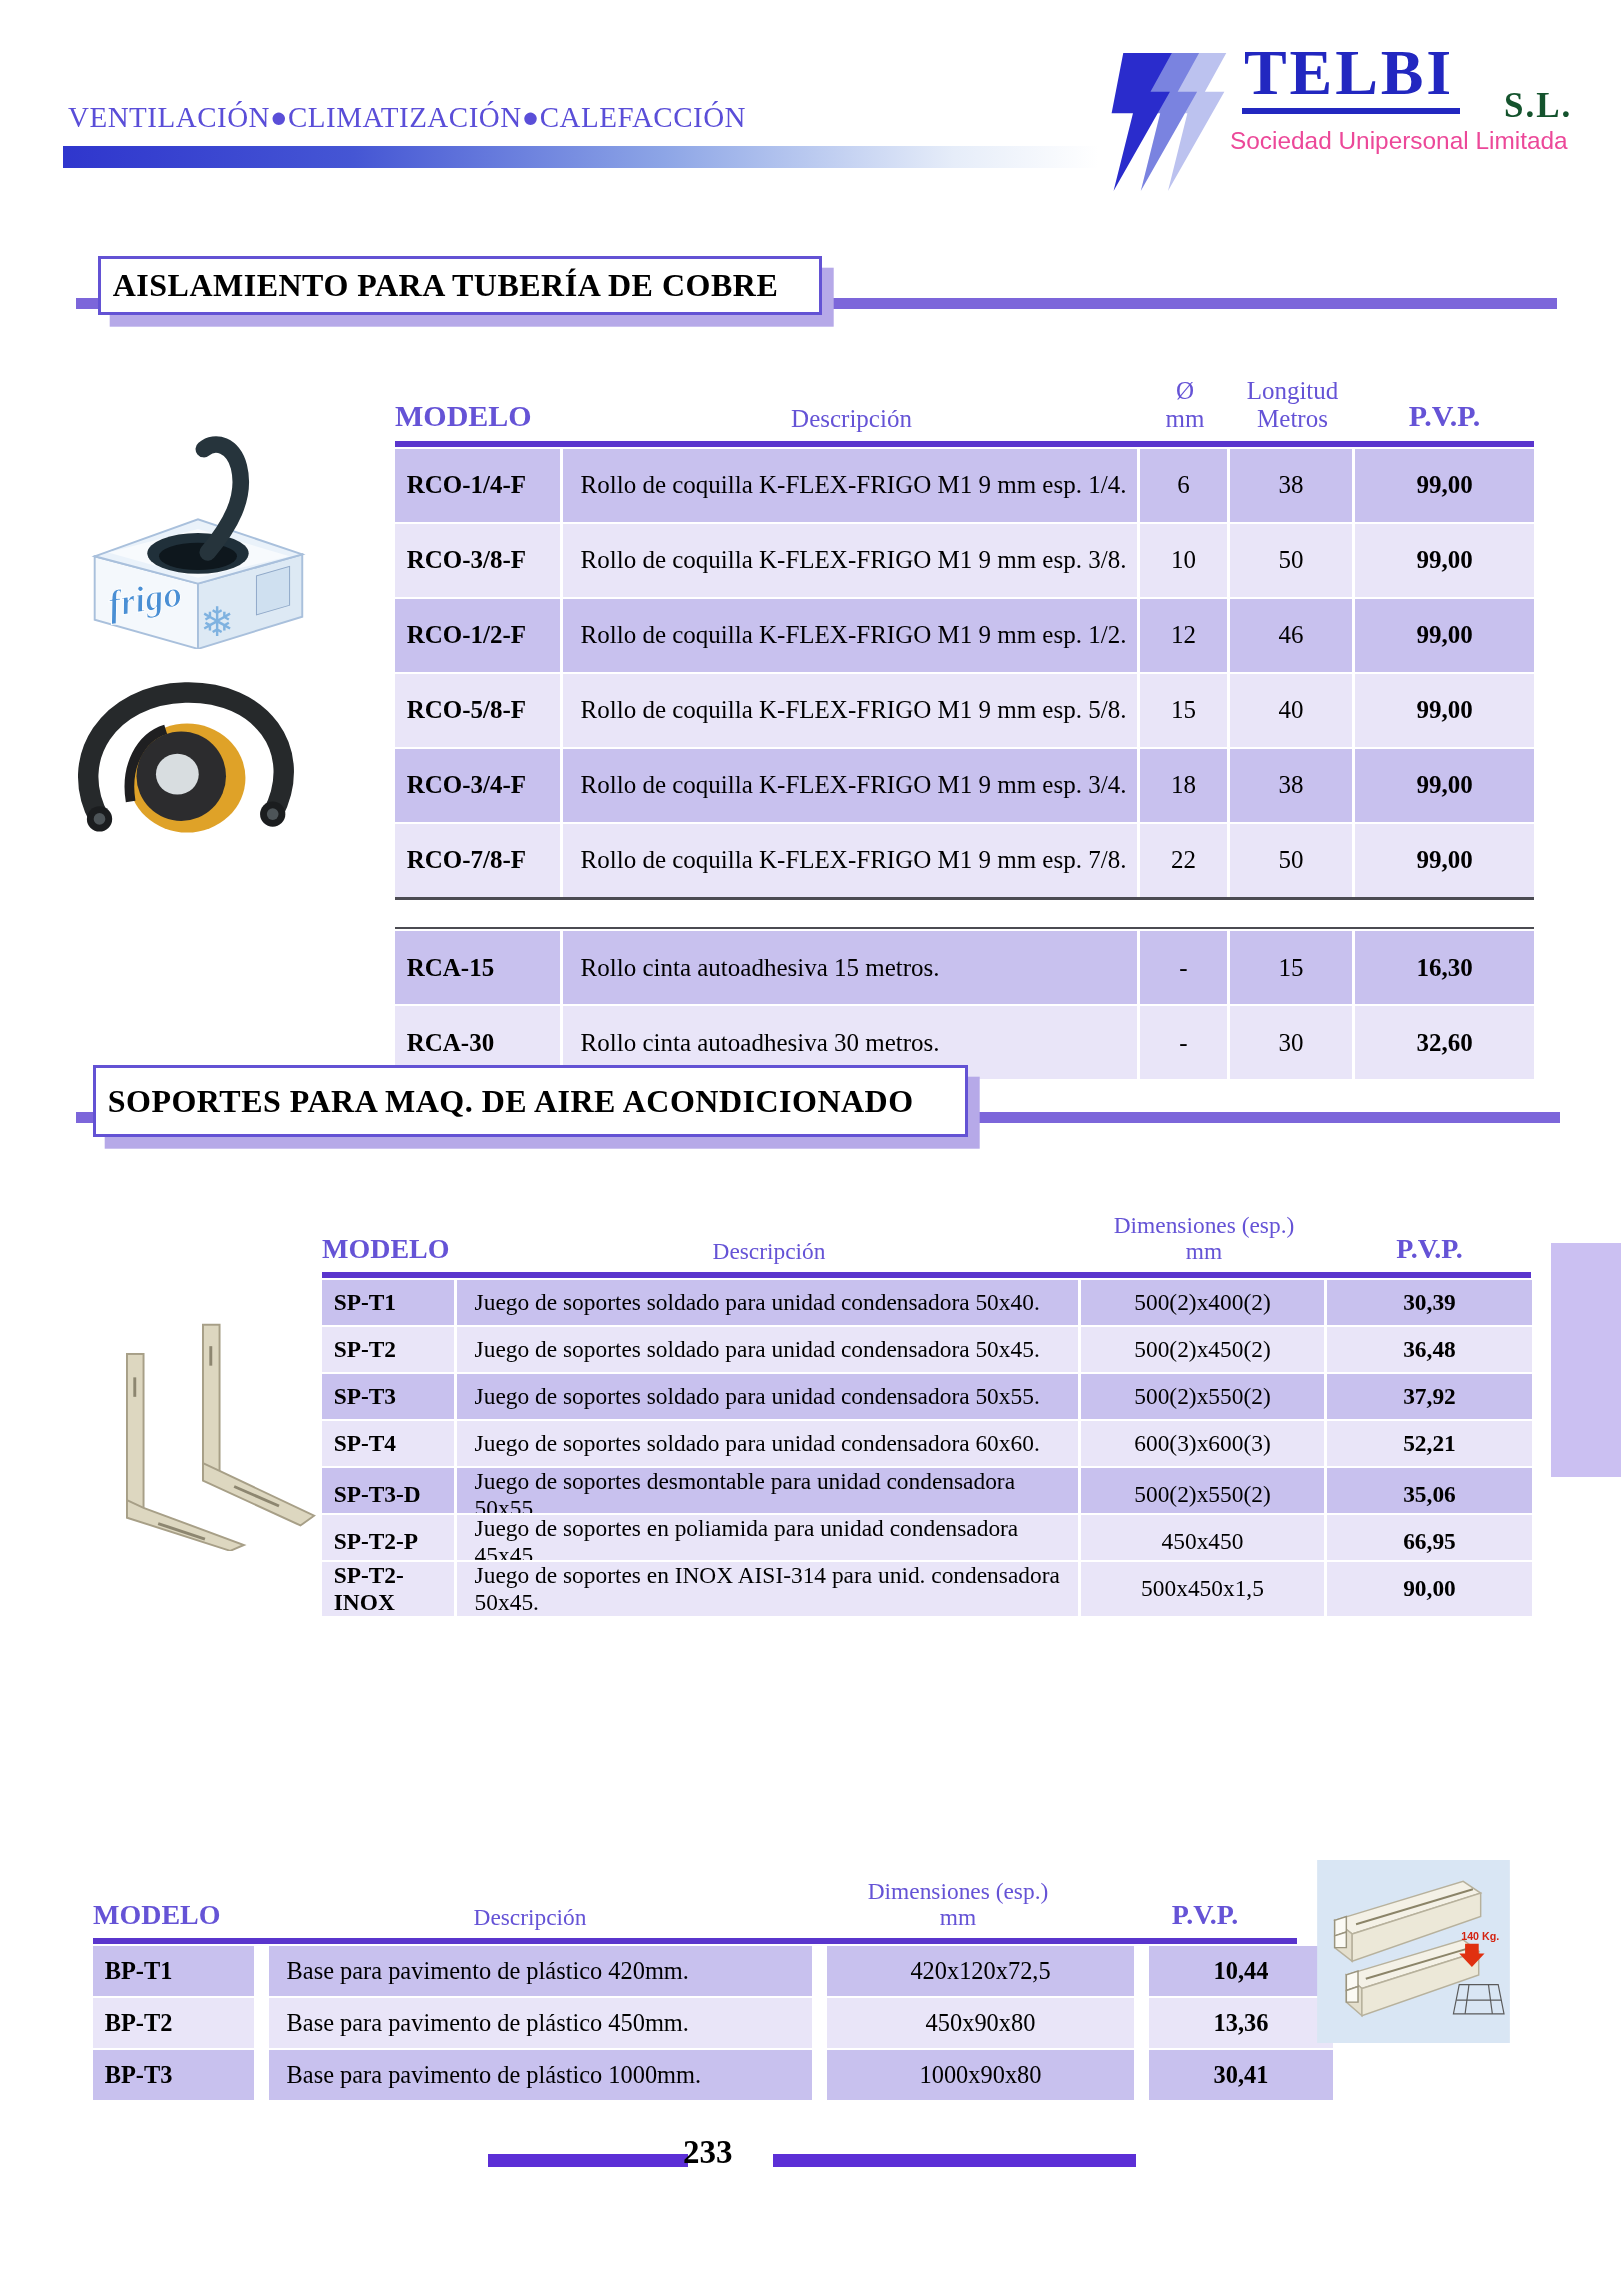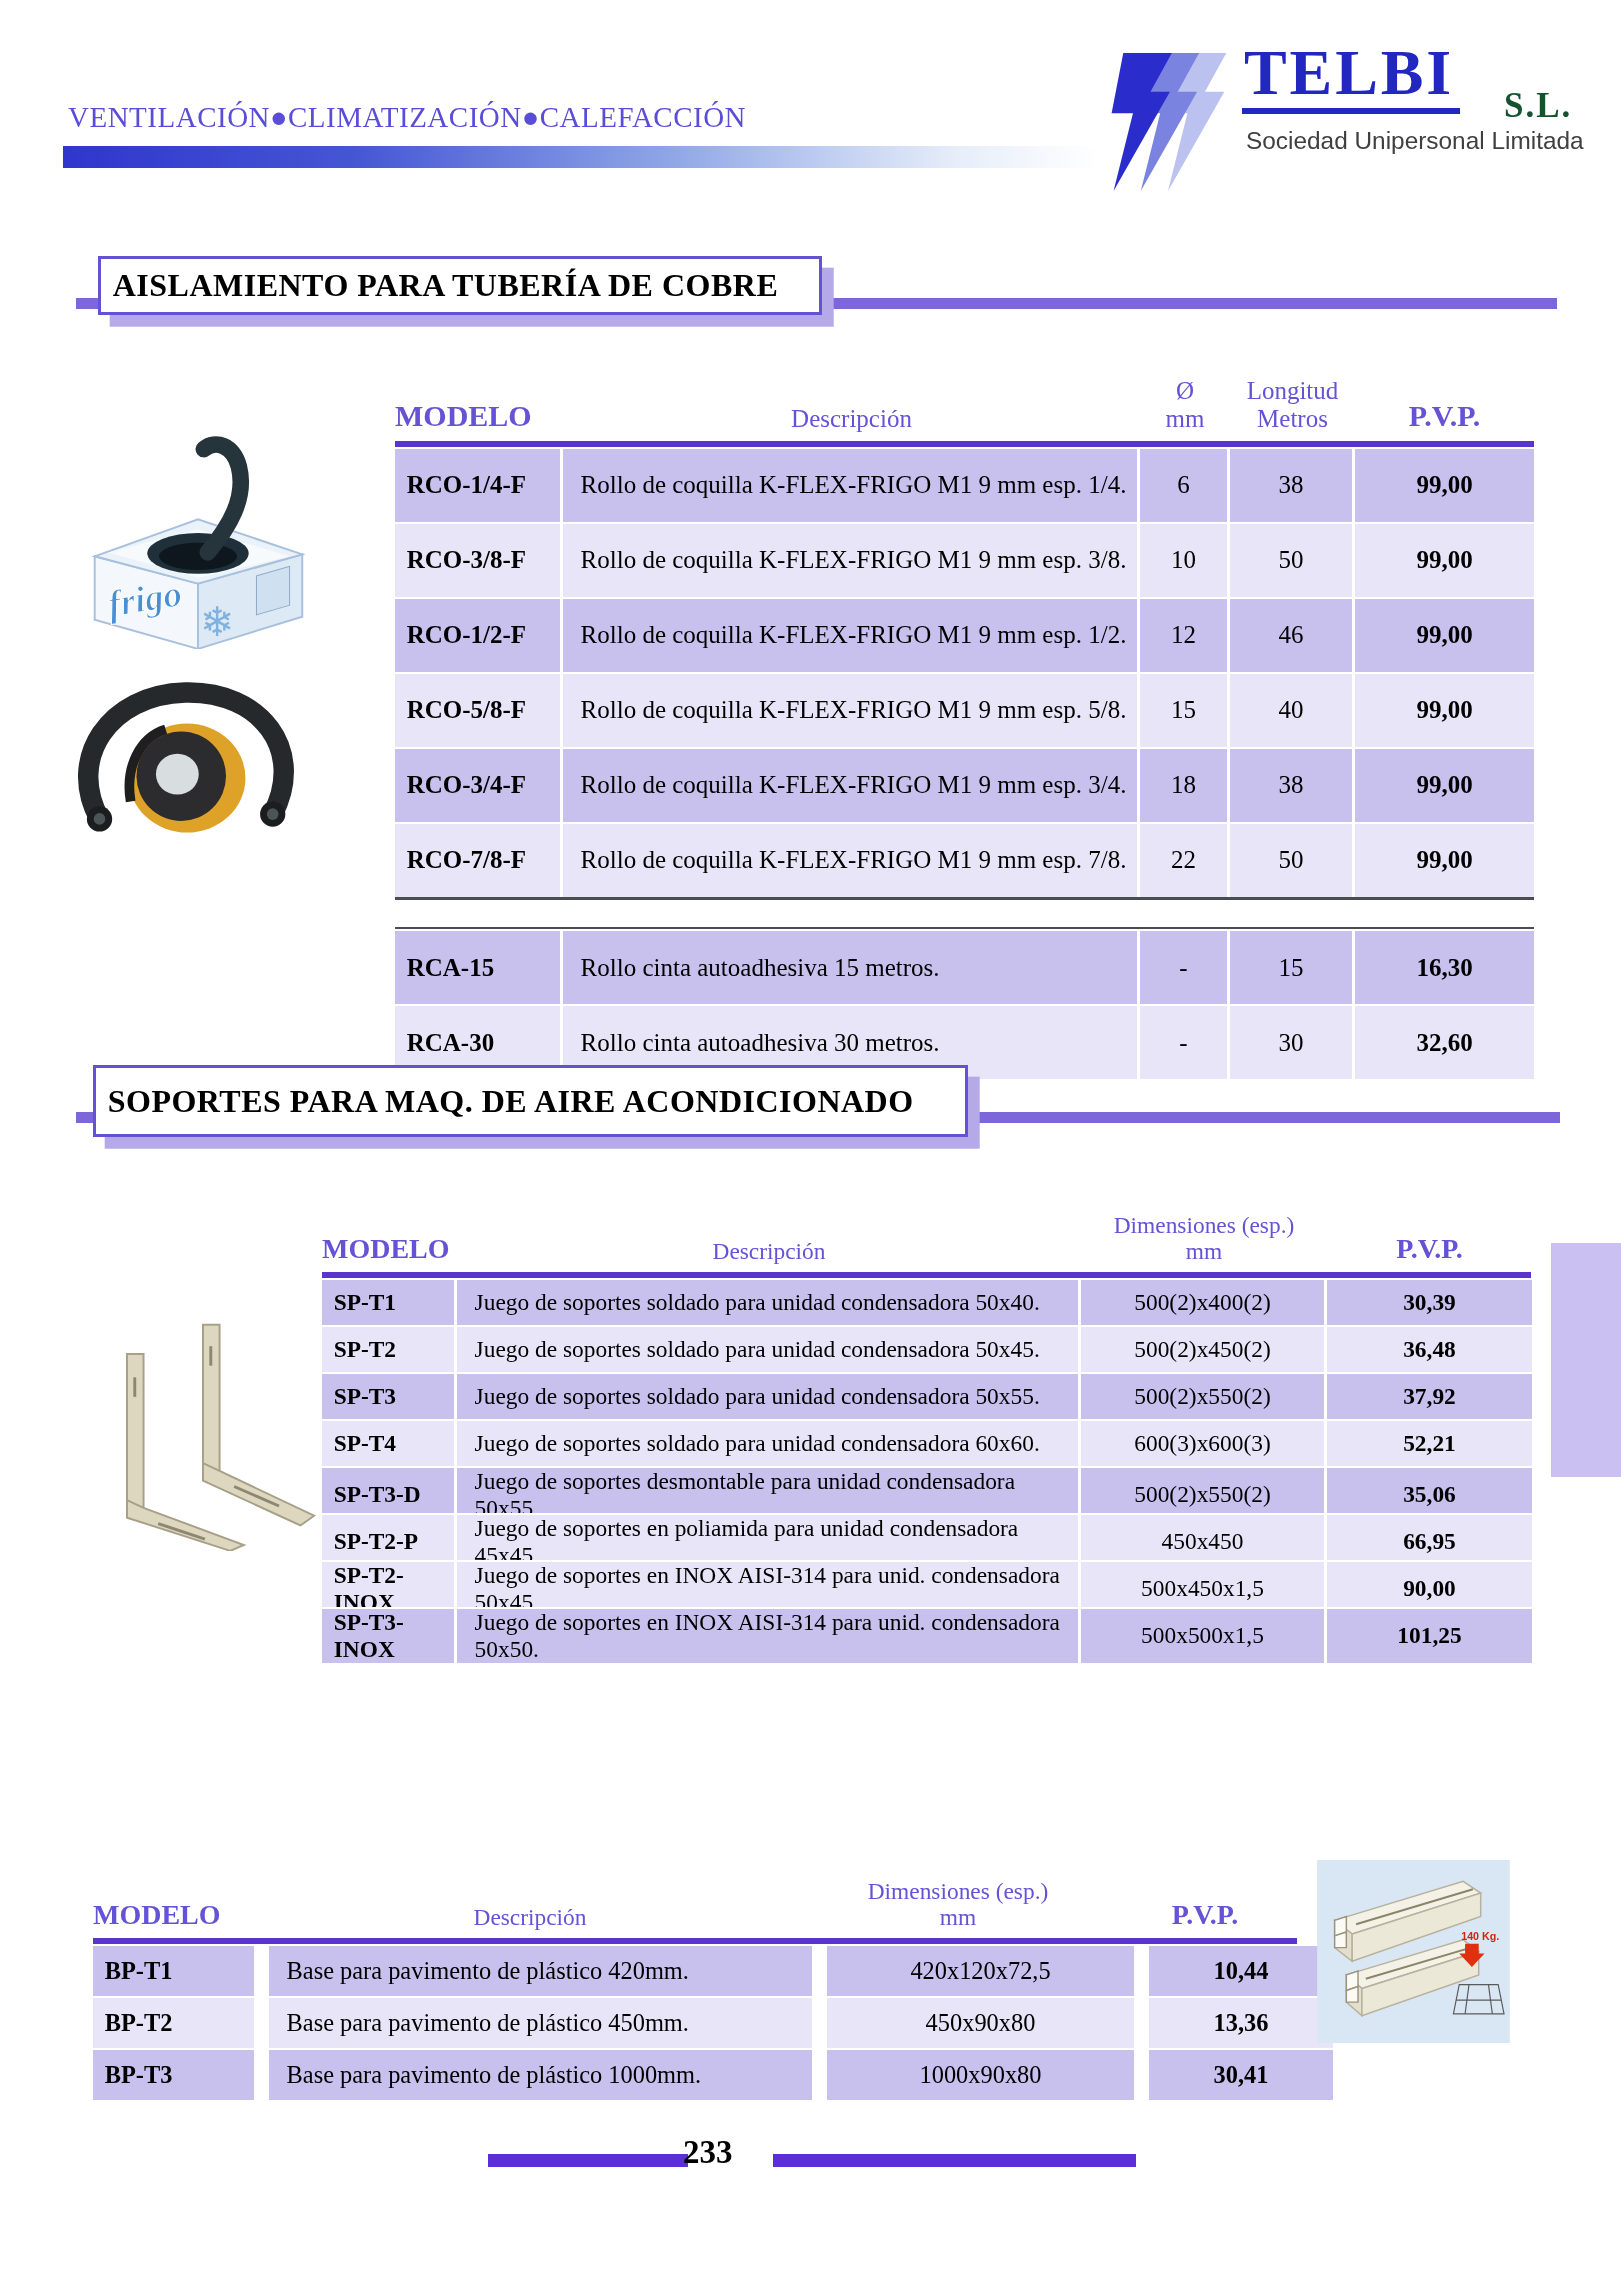--- a/index.html
+++ b/index.html
@@ -8,22 +8,22 @@
 
   
   .cat-line{position:absolute;left:68px;top:101px;font-size:29px;letter-spacing:0.5px;color:#5a4ed8;}
   .grad-bar{position:absolute;left:63px;top:146px;width:1036px;height:22.4px;
             background:linear-gradient(90deg,#2f36cd 0%,#4556d4 28%,#8da5e6 58%,#e6edf9 86%,#ffffff 100%);}
   .logo{position:absolute;left:1094px;top:45px;width:468px;height:146px;}
   .logo-bolts{position:absolute;left:0;top:7.8px;width:146px;height:138px;}
   .logo-name{position:absolute;left:148px;top:-5.9px;font-weight:bold;color:#2227c0;
              font-size:64px;letter-spacing:2.9px;border-bottom:6.8px solid #2227c0;padding:0 5.9px 2px 2px;line-height:1.05;}
   .logo-sl{position:absolute;left:410px;top:41px;font-weight:bold;color:#14532d;font-size:35px;letter-spacing:2px;}
-  .logo-tagline{position:absolute;left:152px;top:82px;font-family:"Liberation Sans",sans-serif;
-                font-size:24.4px;color:#404040;white-space:nowrap;}
+  .logo-tagline{position:absolute;left:136px;top:82px;font-family:"Liberation Sans",sans-serif;
+                font-size:24.4px;color:#ec4899;white-space:nowrap;}
 
   
   .sect-line{position:absolute;height:10.7px;background:#7c66da;z-index:0;}
   .sect-box{position:absolute;z-index:1;background:#fff;border:3.9px solid #6352d4;
             box-shadow:11.7px 11.7px 0 0 #b6a9e8;display:flex;align-items:center;
             font-weight:bold;font-size:32px;letter-spacing:0.5px;padding-left:11.7px;box-sizing:border-box;}
 
   
   .tbl{position:absolute;}
   .thead{display:grid;align-items:end;padding-bottom:7.8px;}
@@ -282,26 +282,20 @@
           <div class="tcell f-description">Juego de soportes en poliamida para unidad condensadora 45x45.</div>
           <div class="tcell f-dimensions">450x450</div>
           <div class="tcell f-price">66,95</div>
         </div>
         <div class="trow odd">
           <div class="tcell f-model">SP-T2-INOX</div>
           <div class="tcell f-description">Juego de soportes en INOX AISI-314 para unid. condensadora 50x45.</div>
           <div class="tcell f-dimensions">500x450x1,5</div>
           <div class="tcell f-price">90,00</div>
         </div>
-        <div class="trow even">
-          <div class="tcell f-model">SP-T3-INOX</div>
-          <div class="tcell f-description">Juego de soportes en INOX AISI-314 para unid. condensadora 50x50.</div>
-          <div class="tcell f-dimensions">500x500x1,5</div>
-          <div class="tcell f-price">101,25</div>
-        </div>
       </div>
   </div>
 
   <div class="edge-tab"></div>
 
   <div class="tbl t3">
     <div class="thead">
       <div class="th model">
           <span>MODELO</span>
         </div>

